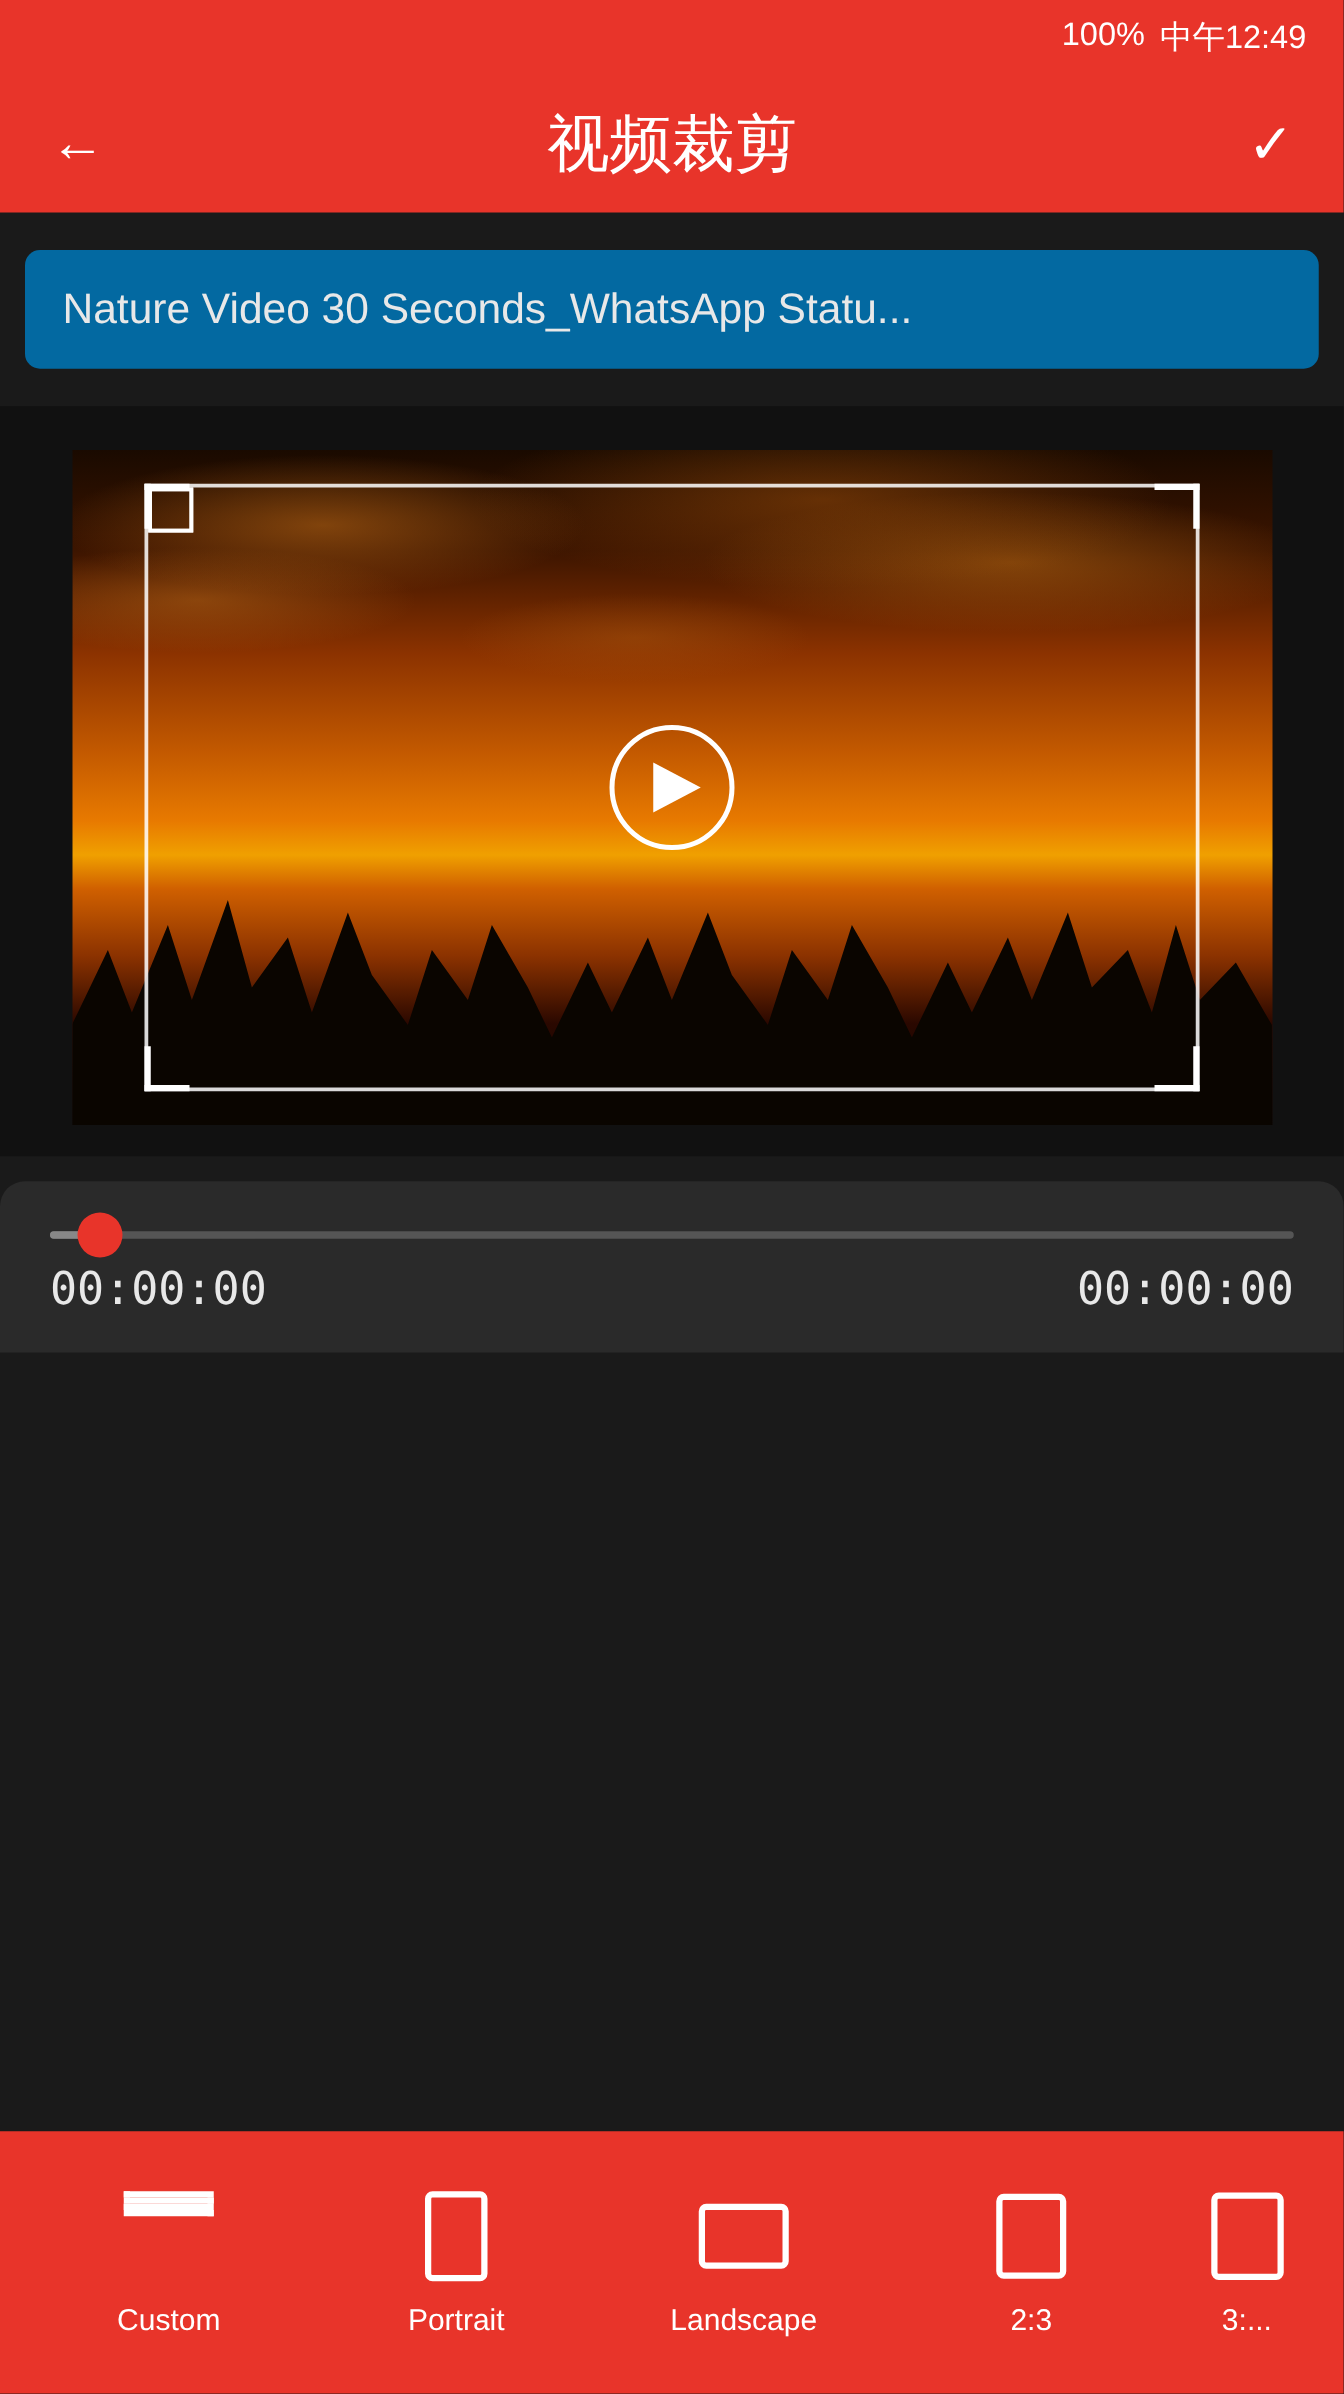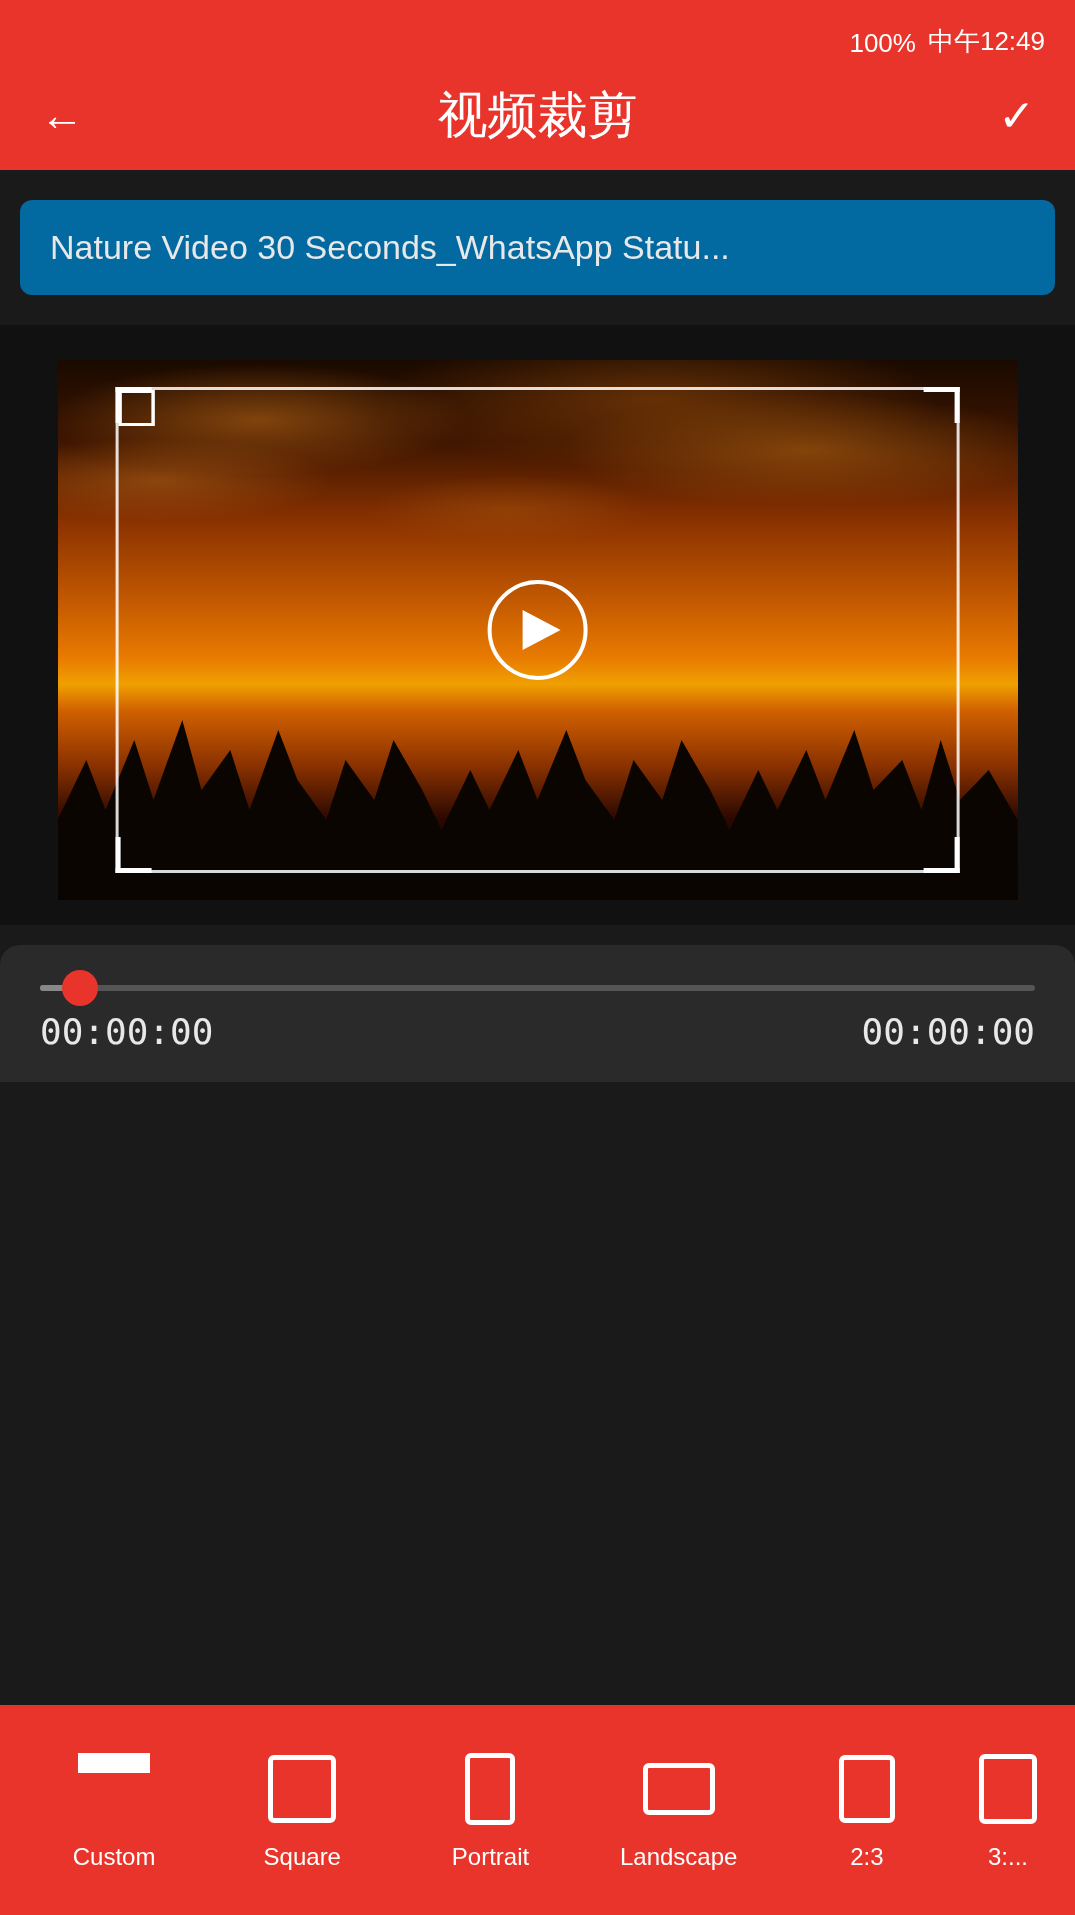--- a/index.html
+++ b/index.html
@@ -17,23 +17,23 @@
       overflow: hidden;
       position: relative;
     }
 
     
     .status-bar {
       width: 100%;
       height: 60px;
       background: #e8342a;
       display: flex;
-      align-items: flex-end;
+      align-items: flex-start;
       justify-content: flex-end;
-      padding: 1px 30px;
+      padding: 12px 30px;
     }
 
     .status-text {
       color: white;
       font-size: 26px;
       font-weight: 500;
     }
 
     
     .header {
@@ -454,26 +454,20 @@
       <div class="custom-corners">
         <div class="cc-tl"></div>
         <div class="cc-tr"></div>
         <div class="cc-bl"></div>
         <div class="cc-br"></div>
       </div>
     </div>
     <span class="aspect-label">Custom</span>
   </div>
 
-  <div class="aspect-item">
-    <div class="aspect-icon">
-      <div class="square-icon"></div>
-    </div>
-    <span class="aspect-label">Square</span>
-  </div>
 
   <div class="aspect-item">
     <div class="aspect-icon">
       <div class="portrait-icon"></div>
     </div>
     <span class="aspect-label">Portrait</span>
   </div>
 
   <div class="aspect-item">
     <div class="aspect-icon">

